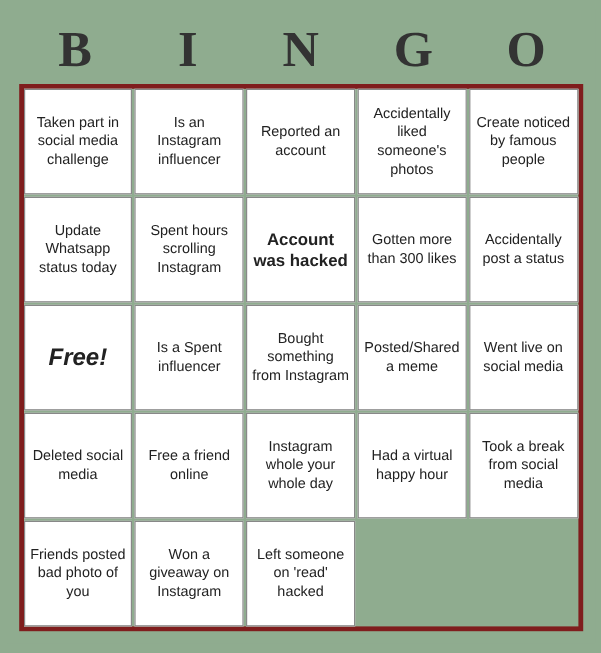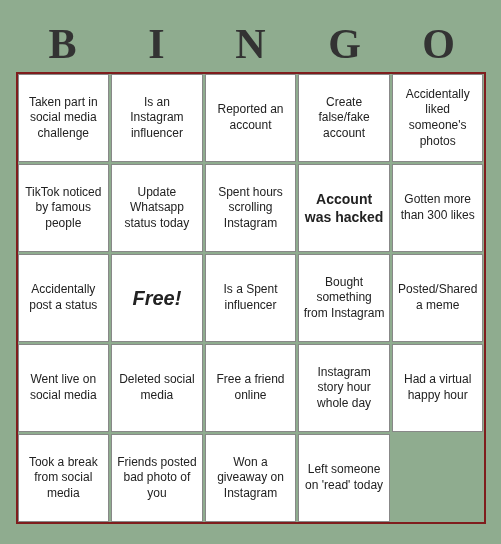--- a/index.html
+++ b/index.html
@@ -26,21 +26,21 @@
       text-align: center;
       font-size: 42px;
       font-weight: bold;
       color: #333;
       font-family: Georgia, serif;
     }
     .bingo-grid {
       display: grid;
       grid-template-columns: repeat(5, 1fr);
       gap: 2px;
-      border: 2px solid #7f1d1d;
+      border: 4px solid #7f1d1d;
     }
     .bingo-cell {
       background: #fff;
       border: 1px solid #888;
       min-height: 88px;
       display: flex;
       align-items: center;
       justify-content: center;
       text-align: center;
       padding: 4px;
@@ -67,35 +67,34 @@
   <div class="bingo-letter">B</div>
       <div class="bingo-letter">I</div>
       <div class="bingo-letter">N</div>
       <div class="bingo-letter">G</div>
       <div class="bingo-letter">O</div>
     </div>
   <div class="bingo-grid">
   <div class="bingo-cell">Taken part in social media challenge</div>
       <div class="bingo-cell">Is an Instagram influencer</div>
       <div class="bingo-cell">Reported an account</div>
-      <div class="bingo-cell">Create false/fake account</div>
       <div class="bingo-cell">Accidentally liked someone's photos</div>
-      <div class="bingo-cell">TikTok noticed by famous people</div>
+      <div class="bingo-cell">Create noticed by famous people</div>
       <div class="bingo-cell">Update Whatsapp status today</div>
       <div class="bingo-cell">Spent hours scrolling Instagram</div>
       <div class="bingo-cell large-text">Account was hacked</div>
       <div class="bingo-cell">Gotten more than 300 likes</div>
       <div class="bingo-cell">Accidentally post a status</div>
       <div class="bingo-cell free">Free!</div>
       <div class="bingo-cell">Is a Spent influencer</div>
       <div class="bingo-cell">Bought something from Instagram</div>
       <div class="bingo-cell">Posted/Shared a meme</div>
       <div class="bingo-cell">Went live on social media</div>
       <div class="bingo-cell">Deleted social media</div>
       <div class="bingo-cell">Free a friend online</div>
-      <div class="bingo-cell">Instagram story hour whole day</div>
+      <div class="bingo-cell">Instagram whole your whole day</div>
       <div class="bingo-cell">Had a virtual happy hour</div>
       <div class="bingo-cell">Took a break from social media</div>
       <div class="bingo-cell">Friends posted bad photo of you</div>
       <div class="bingo-cell">Won a giveaway on Instagram</div>
-      <div class="bingo-cell">Left someone on 'read' today</div>
+      <div class="bingo-cell">Left someone on 'read' hacked</div>
     </div>
 </div>
 
 </body></html>

